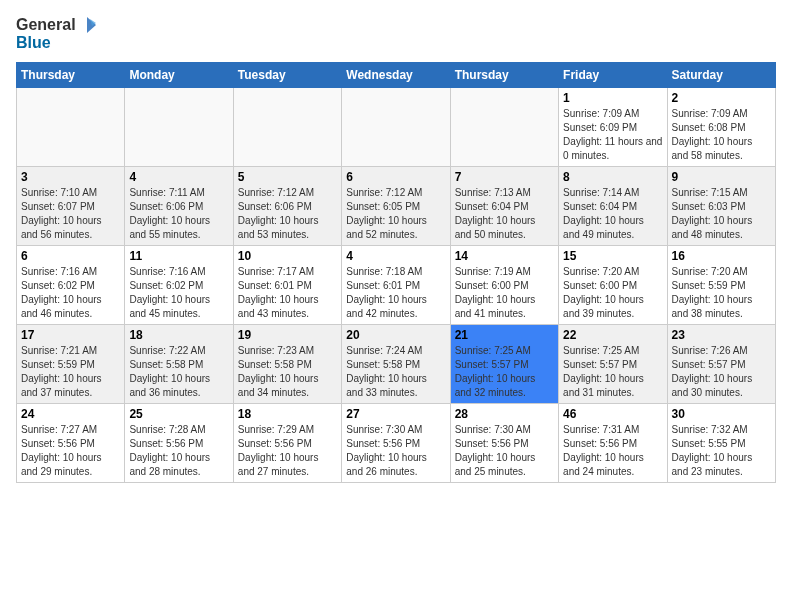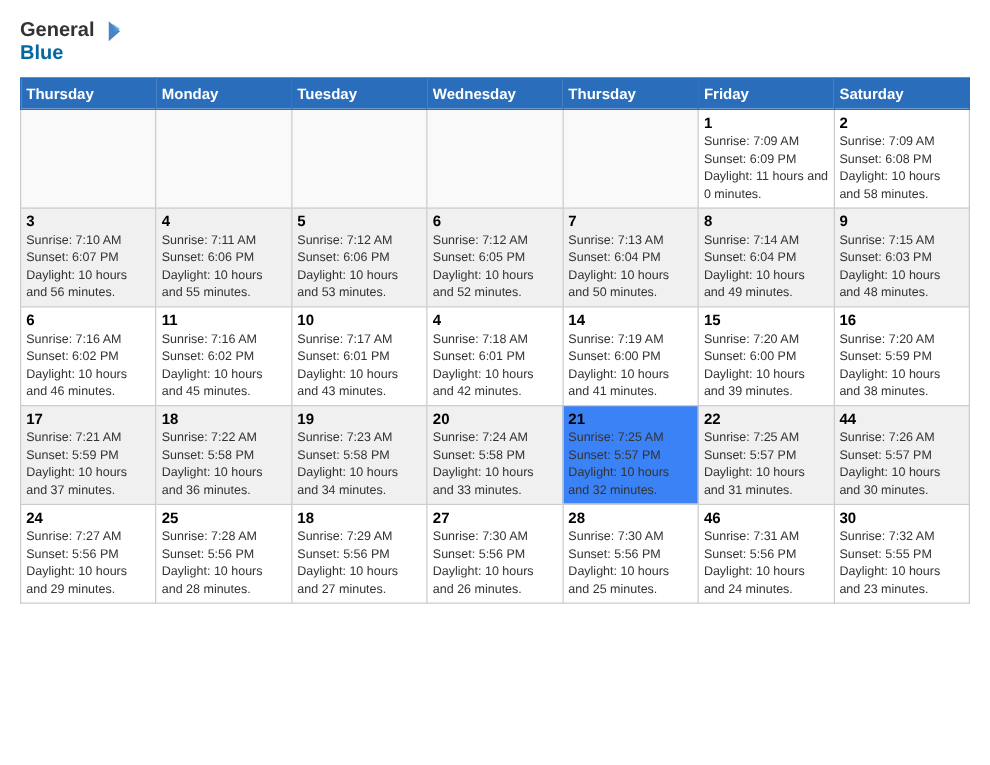--- a/index.html
+++ b/index.html
@@ -203,21 +203,21 @@
         </td>
         <td style="background: #3b82f6;">
           <span class="day-num">21</span>
           <div class="day-info">Sunrise: 7:25 AM<br>Sunset: 5:57 PM<br>Daylight: 10 hours and 32 minutes.</div>
         </td>
         <td style="background: rgb(240, 240, 240);">
           <span class="day-num">22</span>
           <div class="day-info">Sunrise: 7:25 AM<br>Sunset: 5:57 PM<br>Daylight: 10 hours and 31 minutes.</div>
         </td>
         <td style="background: rgb(240, 240, 240);">
-          <span class="day-num">44</span>
+          <span class="day-num">23</span>
           <div class="day-info">Sunrise: 7:26 AM<br>Sunset: 5:57 PM<br>Daylight: 10 hours and 30 minutes.</div>
         </td>
       </tr>
       <tr>
         <td>
           <span class="day-num">24</span>
           <div class="day-info">Sunrise: 7:27 AM<br>Sunset: 5:56 PM<br>Daylight: 10 hours and 29 minutes.</div>
         </td>
         <td>
           <span class="day-num">25</span>

